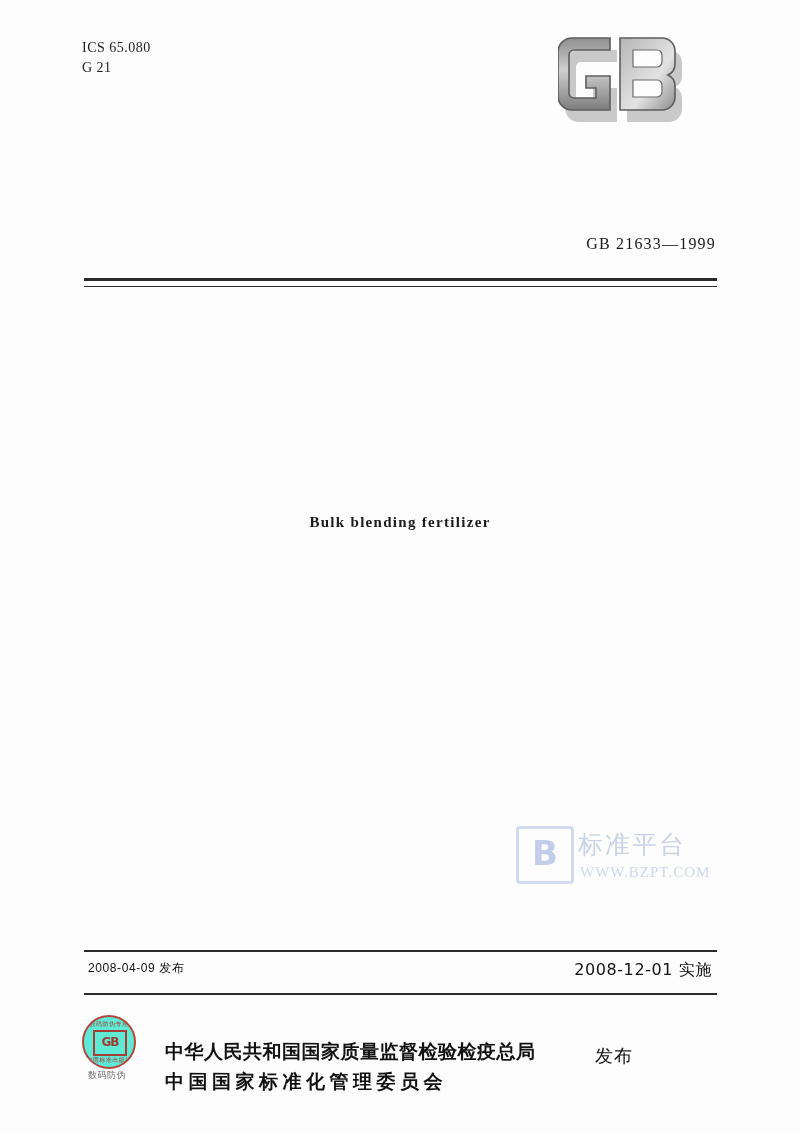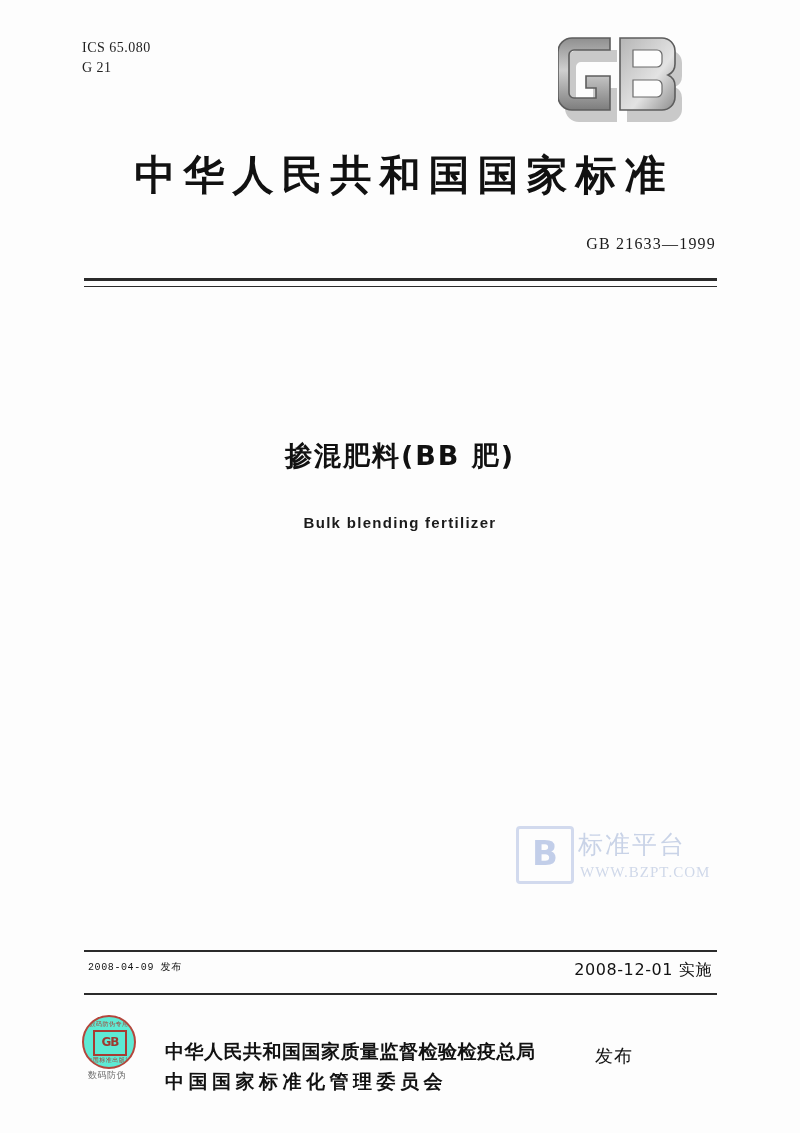--- a/index.html
+++ b/index.html
@@ -92,21 +92,21 @@
     font-weight: bold;
     font-size: 27px;
     letter-spacing: 2px;
     color: #111;
   }
   .doc-title-en {
     position: absolute;
     left: 0; right: 0;
     top: 514px;
     text-align: center;
-    font-family: Liberation Sans, sans-serif;
+    font-family: Liberation Serif, serif;
     font-weight: bold;
     font-size: 15px;
     letter-spacing: 1.3px;
     color: #1b1b1b;
   }
 
   
   .watermark {
     position: absolute;
     left: 516px;
@@ -149,22 +149,22 @@
   }
 
   
   .rule-bottom-1 { top: 950px; height: 2px; }
   .rule-bottom-2 { top: 993px; height: 2px; }
 
   .date-left {
     position: absolute;
     left: 88px;
     top: 960px;
-    font-family: Liberation Mono, monospace;
-    font-size: 10px;
+    font-family: Liberation Sans, sans-serif;
+    font-size: 12px;
     letter-spacing: 0.6px;
     color: #121212;
   }
   .date-right {
     position: absolute;
     right: 88px;
     top: 960px;
     font-family: "DejaVu Sans", sans-serif;
     font-size: 16px;
     letter-spacing: 0.6px;
@@ -285,28 +285,26 @@
       </g>
 
       <path d="M52 4 H14 A14 14 0 0 0 0 18 V62 A14 14 0 0 0 14 76 H52 V42 H28 V54 H38 V64 H16 A5 5 0 0 1 11 59 V21 A5 5 0 0 1 16 16 H52 Z" fill="url(#gshade)" stroke="#5d5d5d" stroke-width="1.6"></path>
 
       <path d="M62 4 H104 A13 13 0 0 1 117 17 V30 A12 12 0 0 1 110 41 A12 12 0 0 1 117 52 V63 A13 13 0 0 1 104 76 H62 Z" fill="url(#gshade2)" stroke="#5d5d5d" stroke-width="1.6"></path>
       <path d="M75 16 H99 A5 5 0 0 1 104 21 V28 A5 5 0 0 1 99 33 H75 Z" fill="#fdfdfd" stroke="#6b6b6b" stroke-width="1.2"></path>
       <path d="M75 46 H99 A5 5 0 0 1 104 51 V58 A5 5 0 0 1 99 63 H75 Z" fill="#fdfdfd" stroke="#6b6b6b" stroke-width="1.2"></path>
     </svg>
   </div>
 
-  <div class="cn-title">中华人民共和国国家标准</div>
 
   <div class="std-no">GB 21633—1999</div>
 
   <div class="rule rule-thick"></div>
   <div class="rule rule-thin"></div>
 
-  <div class="doc-title">掺混肥料(BB 肥)</div>
   <div class="doc-title-en">Bulk blending fertilizer</div>
 
   <div class="watermark">
     <div class="wm-badge">B</div>
     <div class="wm-text">标准平台</div>
     <div class="wm-url">WWW.BZPT.COM</div>
   </div>
 
   <div class="rule rule-bottom-1"></div>
   <div class="date-left">2008-04-09 发布</div>

